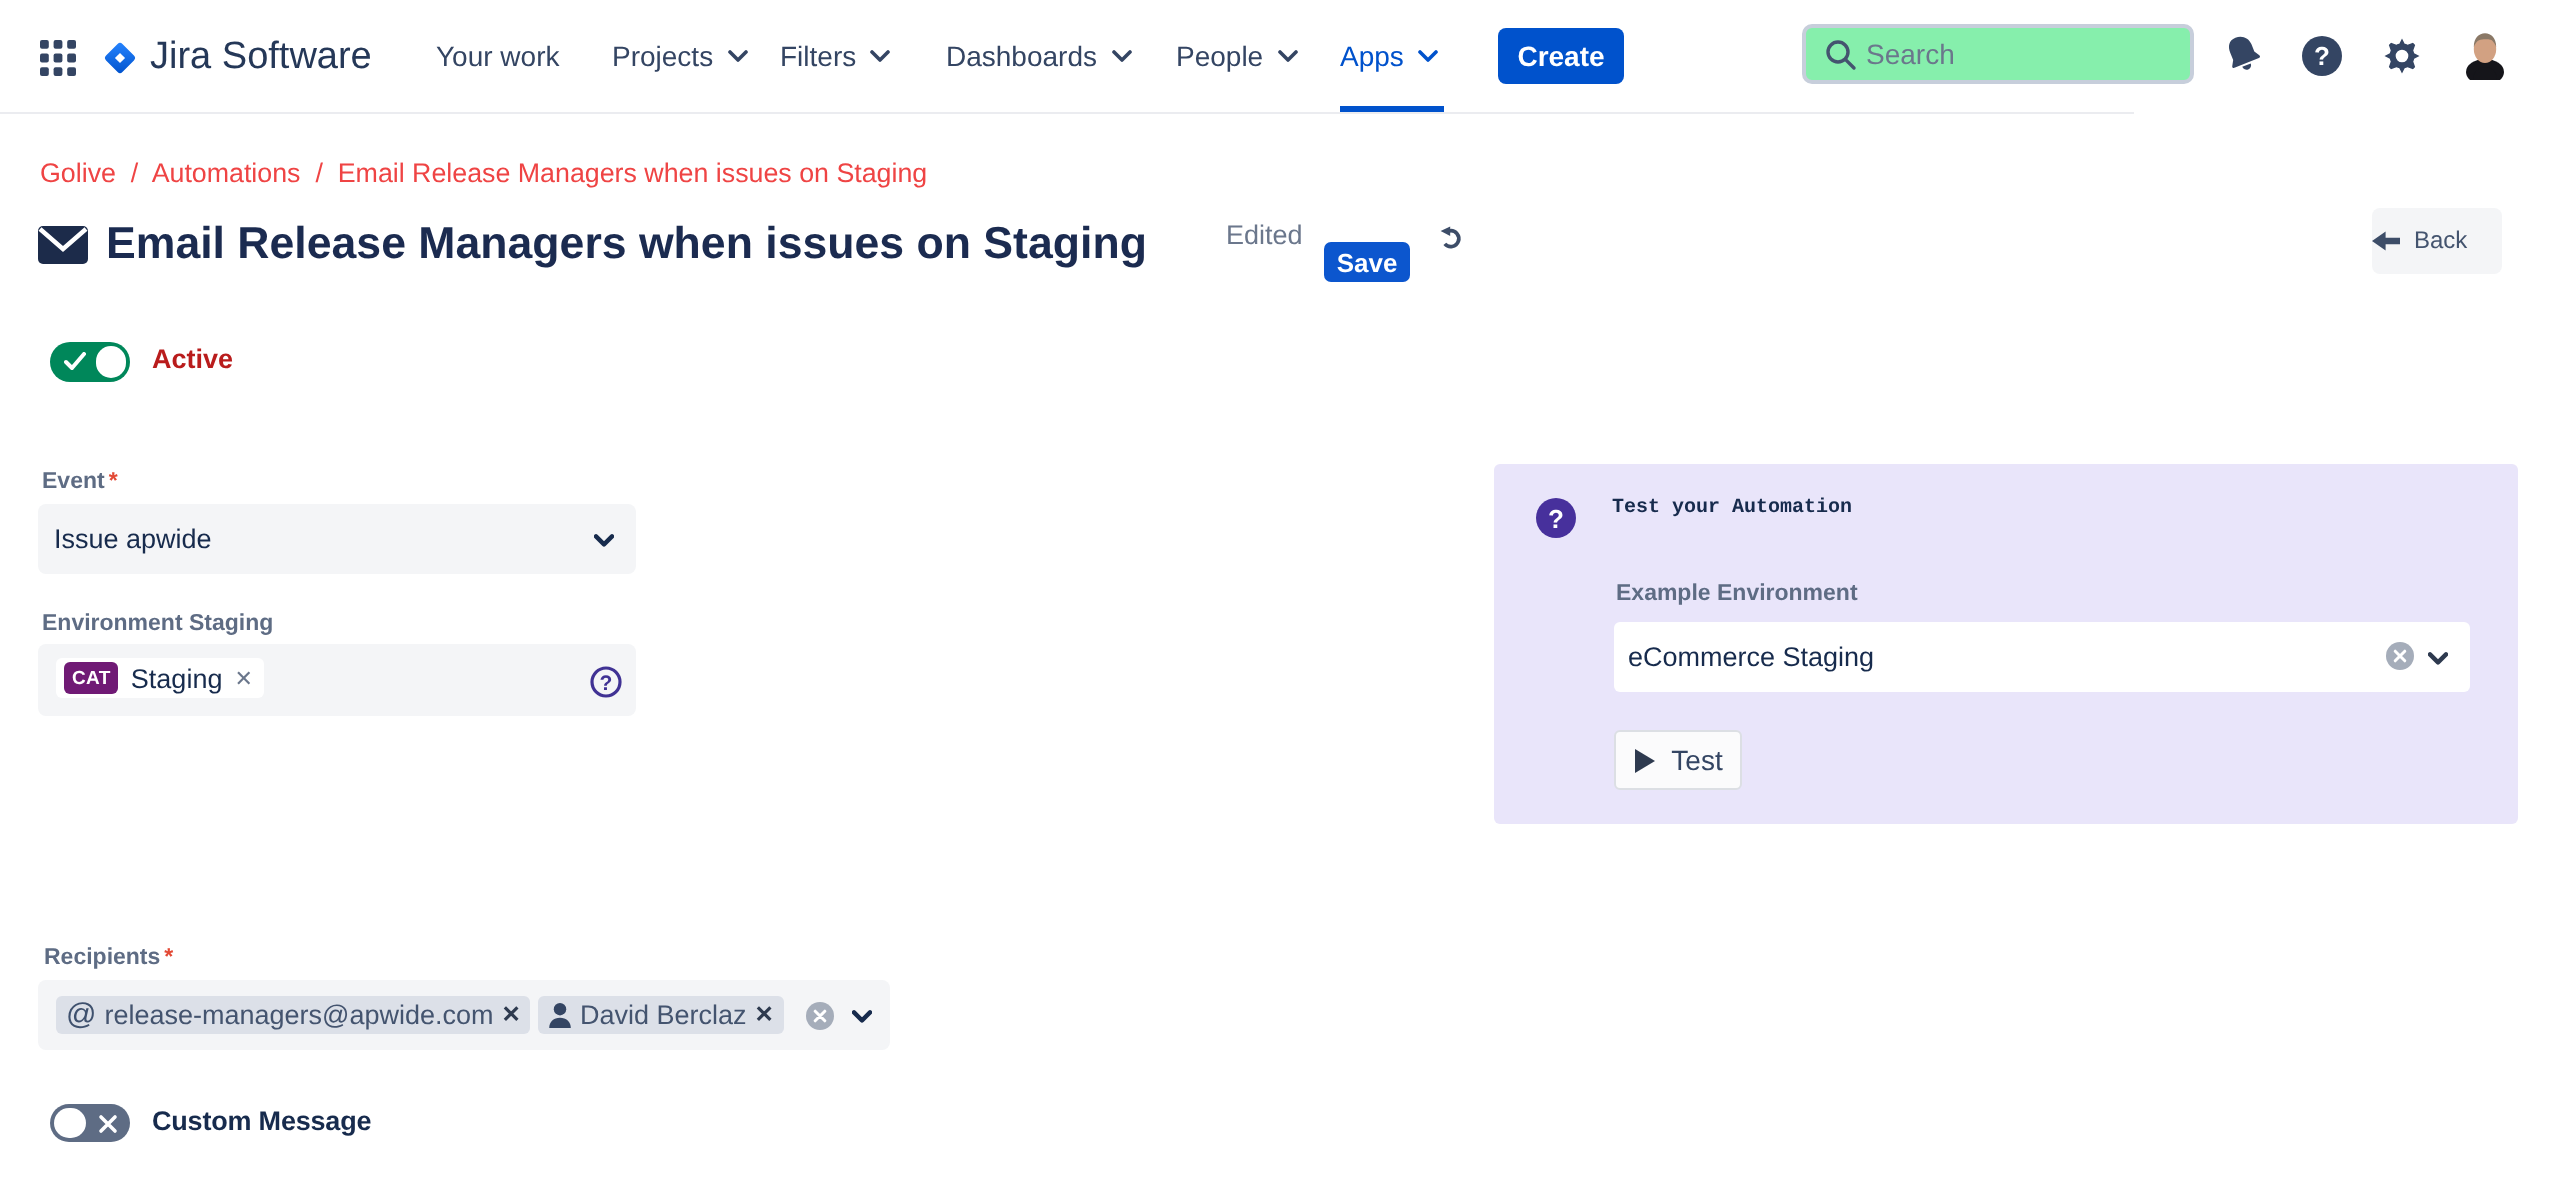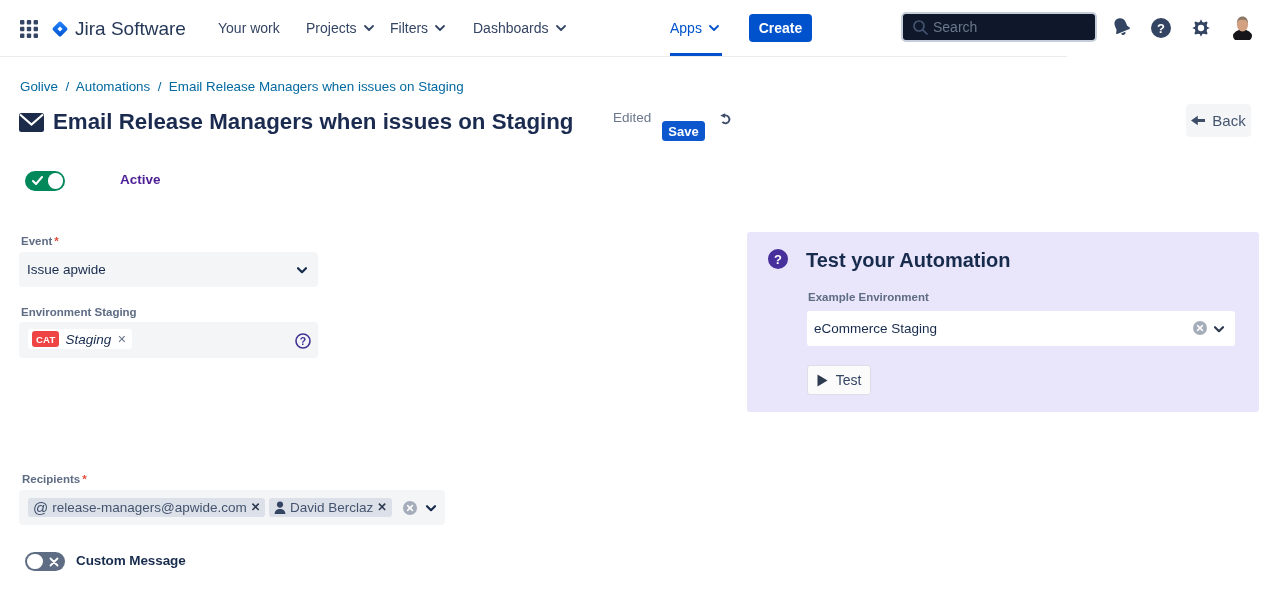--- a/index.html
+++ b/index.html
@@ -7,54 +7,54 @@
 .abs { position:absolute; }
 #page { position:relative; width:1279px; height:589px; }
 
 
 #hdr { position:absolute; left:0; top:0; width:1067px; height:57px; background:#fff; border-bottom:1px solid #EBECF0; }
 .navitem { position:absolute; top:0; height:56px; display:flex; align-items:center; font-size:14px; color:#344563; font-weight:400; }
 .navitem .chev { margin-left:7px; }
 #apps { color:#0052CC; }
 #apps-underline { position:absolute; left:670px; top:53px; width:52px; height:3px; background:#0052CC; }
 #createbtn { position:absolute; left:749px; top:14px; width:63px; height:28px; background:#0052CC; border-radius:4px; color:#fff; font-size:14px; font-weight:700; display:flex; align-items:center; justify-content:center; }
-#searchbox { position:absolute; left:901px; top:12px; width:196px; height:30px; border:2px solid #C7CEDB; border-radius:5px; background:#0f172a; display:flex; align-items:center; }
+#searchbox { position:absolute; left:901px; top:12px; width:196px; height:30px; border:2px solid #C7CEDB; border-radius:5px; background:#86efac; display:flex; align-items:center; }
 #searchbox .ph { color:#6B778C; font-size:14px; margin-left:30px; }
 
 
-#crumbs { position:absolute; left:20px; top:79.9px; font-size:13.4px; line-height:1; color:#0369a1; }
+#crumbs { position:absolute; left:20px; top:79.9px; font-size:13.4px; line-height:1; color:#ef4444; }
 #title { position:absolute; left:53px; top:110.6px; font-size:22.3px; line-height:1; font-weight:700; color:#1B2B50; }
 #edited { position:absolute; left:613px; top:111.2px; font-size:13.5px; line-height:1; color:#6B778C; }
 #savebtn { position:absolute; left:662px; top:121px; width:43px; height:20px; background:#0C56CE; border-radius:3.5px; color:#fff; font-size:13px; font-weight:700; display:flex; align-items:center; justify-content:center; }
-#backbtn { position:absolute; left:1186px; top:104px; width:65px; height:32.5px; background:#F4F5F7; border-radius:4px; color:#44546F; font-size:15px; display:flex; align-items:center; justify-content:center; gap:7px; }
+#backbtn { position:absolute; left:1186px; top:104px; width:65px; height:32.5px; background:#F4F5F7; border-radius:4px; color:#44546F; font-size:12px; display:flex; align-items:center; gap:7px; }
 
 .toggle { position:absolute; width:40px; height:19.5px; border-radius:10px; }
 .toggle .knob { position:absolute; top:2px; width:15.5px; height:15.5px; border-radius:50%; background:#fff; }
 #tg-active { left:25px; top:171px; background:#00875A; }
 #tg-active .knob { right:2px; }
-#lbl-active { position:absolute; left:76px; top:173.2px; font-size:13.5px; line-height:1; font-weight:700; color:#4c1d95;margin-left:44px; }
+#lbl-active { position:absolute; left:76px; top:173.2px; font-size:13.5px; line-height:1; font-weight:700; color:#b91c1c; }
 
 .flabel { position:absolute; font-size:11.5px; line-height:1; font-weight:700; color:#5E6C84; }
 .flabel .req { color:#E34935; margin-left:2px; }
 .field { position:absolute; background:#F4F5F7; border-radius:4px; }
 
 #ev-label { left:21px; top:235.8px; }
 #ev-field { left:19px; top:252px; width:299px; height:35px; }
 #ev-field .txt { position:absolute; left:8px; top:10px; font-size:13.5px; line-height:1.2; color:#172B4D; }
 
 #ef-label { left:21px; top:306.6px; }
 #ef-field { left:19px; top:322px; width:299px; height:36px; }
 .chip-w { position:absolute; left:9px; top:7px; height:20px; background:#fff; border-radius:3px; display:flex; align-items:center; padding:0 6px 0 4px; }
-.cat { background:#ef4444; color:#fff; font-size:9.5px; font-weight:700; padding:2.5px 4px; border-radius:3px; letter-spacing:0.2px; }
-.chip-w .nm { font-size:13.5px; color:#172B4D; margin-left:6px;font-style:italic; }
+.cat { background:#701a75; color:#fff; font-size:9.5px; font-weight:700; padding:2.5px 4px; border-radius:3px; letter-spacing:0.2px; }
+.chip-w .nm { font-size:13.5px; color:#172B4D; margin-left:6px; }
 .chip-w .x { color:#6B778C; font-size:11px; margin-left:6px; }
 
 
 #panel { position:absolute; left:747px; top:232px; width:512px; height:180px; background:#E9E5FA; border-radius:3px; }
-#panel h3 { position:absolute; left:59px; top:18.2px; font-size:20px; line-height:1; font-weight:700; color:#172B4D; }
+#panel h3 { position:absolute; left:59px; top:18.2px; font-size:10px; line-height:1; font-weight:700; color:#172B4D;font-family:Liberation Mono, monospace; }
 #qcirc { position:absolute; left:21px; top:17px; width:20px; height:20px; border-radius:50%; background:#47309C; color:#fff; font-size:13px; font-weight:700; display:flex; align-items:center; justify-content:center; }
 #ee-label { position:absolute; left:61px; top:60.1px; font-size:11.5px; line-height:1; font-weight:700; color:#5E6C84; }
 #ee-input { position:absolute; left:60px; top:79px; width:428px; height:35px; background:#fff; border-radius:3px; }
 #ee-input .txt { position:absolute; left:7px; top:10px; font-size:13.5px; line-height:1.2; color:#172B4D; }
 #testbtn { position:absolute; left:60px; top:133px; width:64px; height:30px; background:#FBFBFC; border:1px solid #DCDFE4; border-radius:3px; display:flex; align-items:center; justify-content:center; gap:8px; font-size:14px; color:#344563; }
 
 
 #rc-label { left:22px; top:473.9px; }
 #rc-field { left:19px; top:490px; width:426px; height:35px; }
 .chip-g { position:absolute; top:7.5px; height:19px; background:#DCE0E8; border-radius:3px; display:flex; align-items:center; padding:0 5px; gap:4px; font-size:13.5px; color:#44546F; }
@@ -101,20 +101,23 @@
   <div class="navitem" style="left:218px;">Your work</div>
   <div class="navitem" style="left:306px;">Projects<svg class="chev" width="10" height="6" viewBox="0 0 10 6">
           <path d="M1 1l4 4 4-4" stroke="#344563" stroke-width="1.8" fill="none" stroke-linecap="round" stroke-linejoin="round"></path>
         </svg></div>
   <div class="navitem" style="left:390px;">Filters<svg class="chev" width="10" height="6" viewBox="0 0 10 6">
           <path d="M1 1l4 4 4-4" stroke="#344563" stroke-width="1.8" fill="none" stroke-linecap="round" stroke-linejoin="round"></path>
         </svg></div>
   <div class="navitem" style="left:473px;">Dashboards<svg class="chev" width="10" height="6" viewBox="0 0 10 6">
           <path d="M1 1l4 4 4-4" stroke="#344563" stroke-width="1.8" fill="none" stroke-linecap="round" stroke-linejoin="round"></path>
         </svg></div>
+  <div class="navitem" style="left:588px;">People<svg class="chev" width="10" height="6" viewBox="0 0 10 6">
+          <path d="M1 1l4 4 4-4" stroke="#344563" stroke-width="1.8" fill="none" stroke-linecap="round" stroke-linejoin="round"></path>
+        </svg></div>
   <div class="navitem" id="apps" style="left:670px;">Apps<svg class="chev" width="10" height="6" viewBox="0 0 10 6">
           <path d="M1 1l4 4 4-4" stroke="#0052CC" stroke-width="1.8" fill="none" stroke-linecap="round" stroke-linejoin="round"></path>
         </svg></div>
   <div id="apps-underline"></div>
   <div id="createbtn">Create</div>
 
   <div id="searchbox">
     <svg class="abs" style="left:9px;top:5px" width="17" height="17" viewBox="0 0 17 17">
           <circle cx="7" cy="7" r="5" stroke="#44546F" stroke-width="1.7" fill="none"></circle>
           <path d="M10.8 10.8l4.2 4.2" stroke="#44546F" stroke-width="1.7" stroke-linecap="round"></path>

